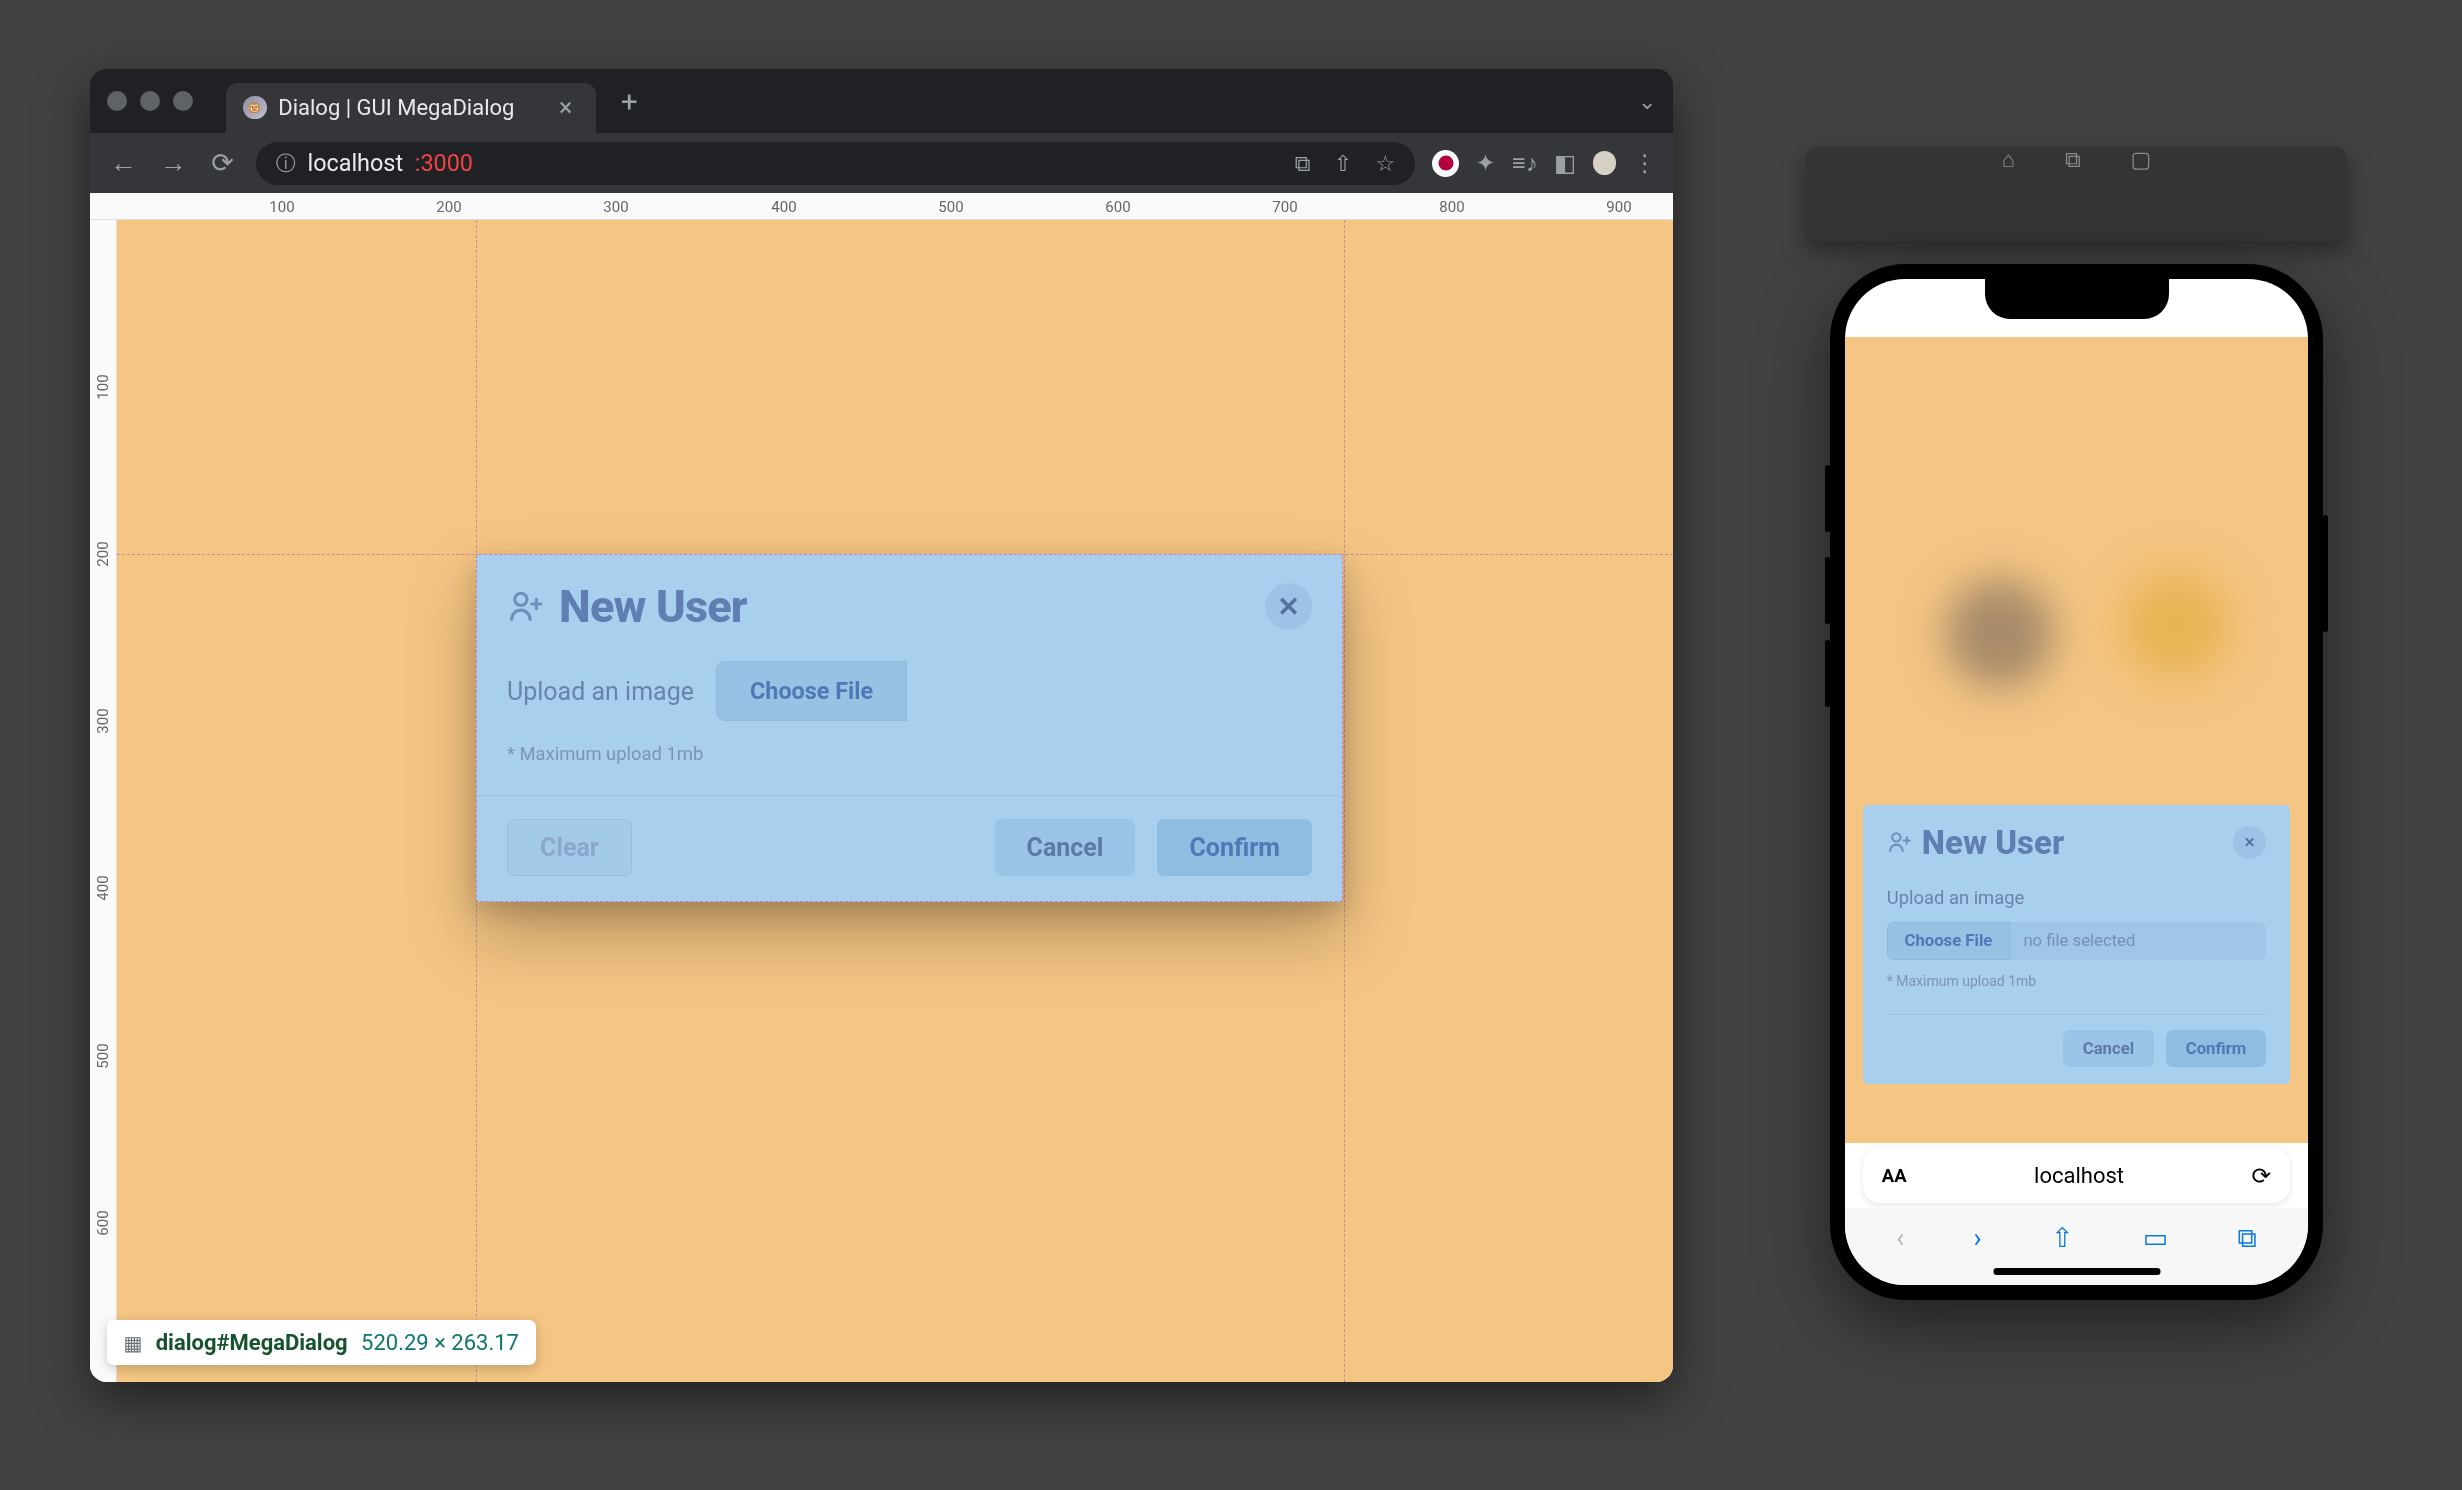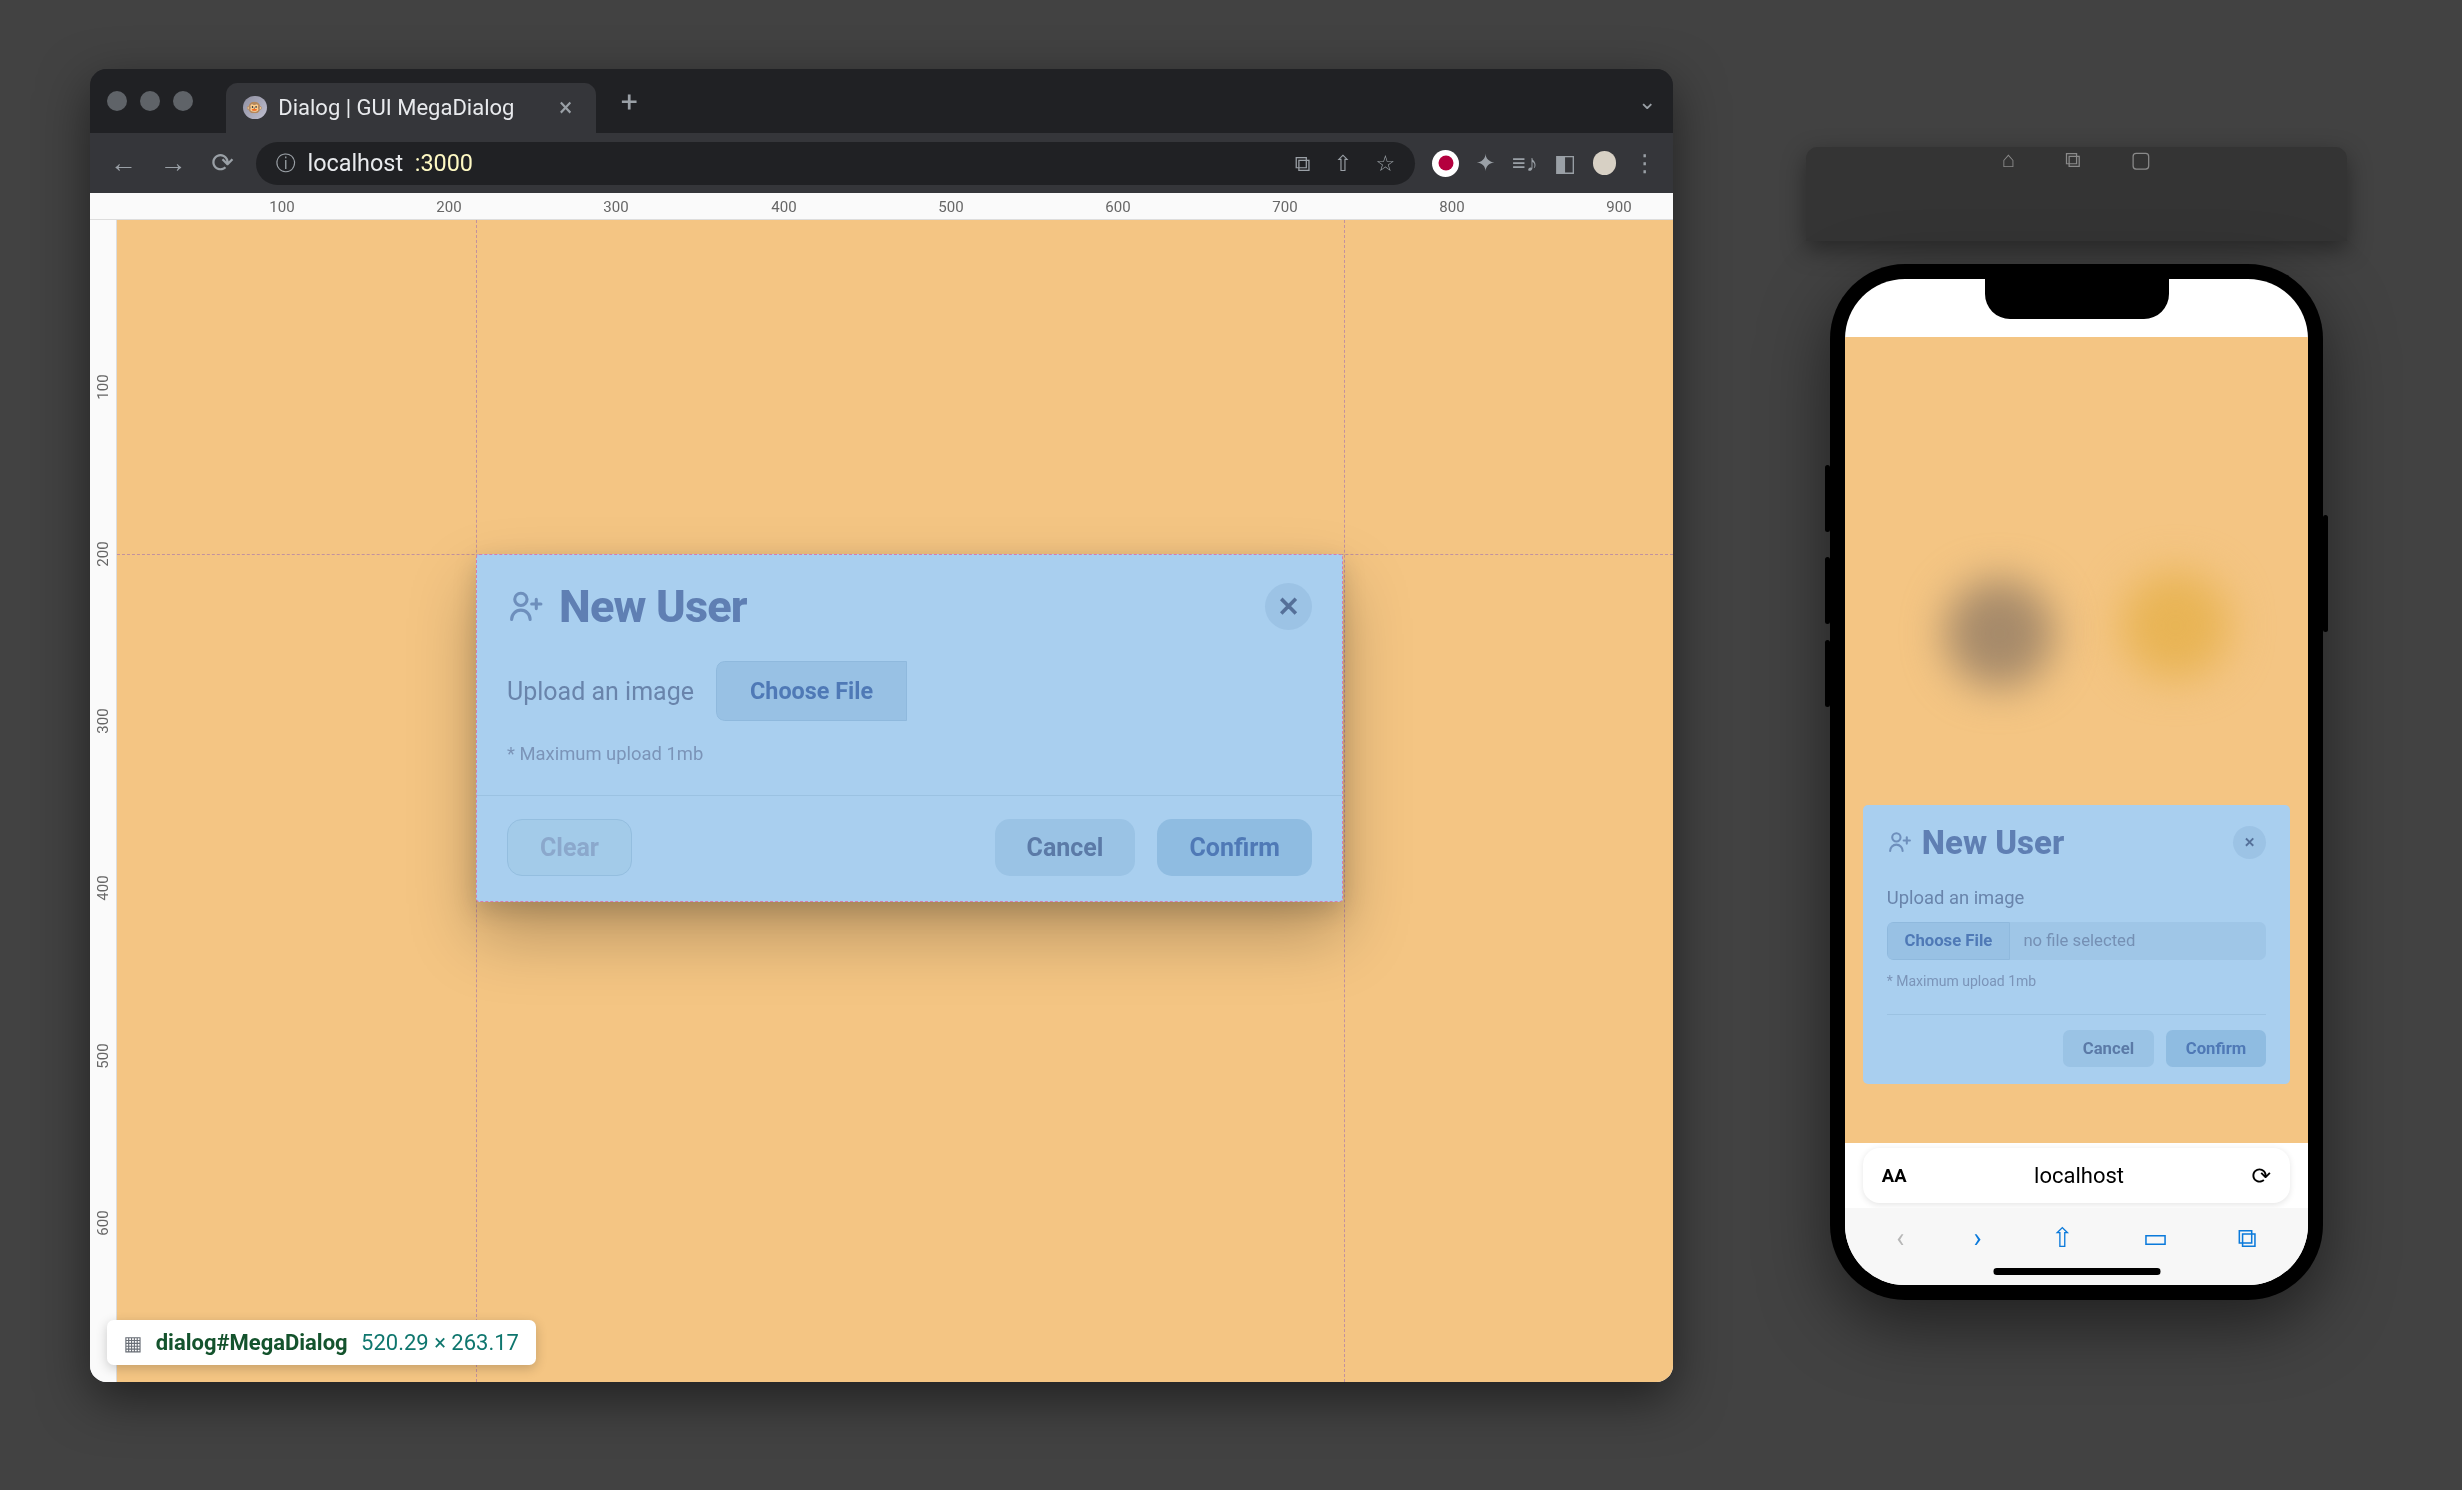--- a/index.html
+++ b/index.html
@@ -53,21 +53,21 @@
       display: flex; align-items: center; padding: 0 16.7px; gap: 16.7px;
     }
     .nav-btn { color: #9aa0a6; font-size: 27px; width: 33px; text-align: center; cursor: pointer; }
     .address-bar {
       flex: 1; height: 43px; background: #202124; border-radius: 22px;
       display: flex; align-items: center; padding: 0 20px; gap: 11.7px;
       color: #e8eaed; font-size: 23.4px;
     }
     .addr-icon { color: #9aa0a6; font-size: 20px; }
     .addr-host { color: #e8eaed; }
-    .addr-path { color: #fef9c3; }
+    .addr-path { color: #ef4444; }
     .addr-spacer { flex: 1; }
     .addr-tool { color: #9aa0a6; font-size: 22px; cursor: pointer; margin-left: 11.7px; }
     .ext-badge { width: 27px; height: 27px; border-radius: 50%; background: #fff; display: inline-block; position: relative; }
     .ext-badge::after { content:""; position:absolute; left:50%; top:50%; width:15px; height:15px; border-radius:50%; background:#b4003e; transform:translate(-50%,-50%); }
     .toolbar-icon { color: #9aa0a6; font-size: 23.4px; cursor: pointer; }
     .avatar-dot { width:23.4px; height:23.4px; border-radius:50%; background:#d7d0c4; }
 
     .viewport {
       position: relative;
       height: calc(100% - 124px);
@@ -126,21 +126,21 @@
     }
     .file-status {
       flex: 1; background: #9fc6e7; color: #7590b4; font-size: 23.4px;
       display: flex; align-items: center; padding: 0 25px;
     }
     .hint { font-size: 18.4px; color: #7b94b8; margin-top: 22px; }
     .dlg-footer {
       margin-top: 22px; border-top: 1.7px solid #9bc2e2;
       padding: 23.4px 30px 25px 30px; display: flex; gap: 22px;
     }
-    .btn { height: 57px; padding: 0 32px; border-radius: 15px; font-size: 25px; font-weight: 700;
+    .btn { height: 57px; padding: 0 32px; border-radius: 7px; font-size: 25px; font-weight: 700;
            display: flex; align-items: center; cursor: pointer; }
     .btn-clear { background: #a3cbe9; color: #8ba8cc; border: 1.7px solid #94bedf; }
     .btn-cancel { background: #9ac3e5; color: #5b7aa7; margin-left: auto; }
     .btn-confirm { background: #8fbce1; color: #4f79b6; }
 
     .devtools-badge {
       position: absolute; left: 16.7px; bottom: 16.7px;
       background: #fff; border-radius: 6.7px; box-shadow: 0 3.3px 11.7px rgba(0,0,0,.2);
       display: flex; align-items: center; gap: 13.4px;
       padding: 10px 16.7px; font-size: 22px;

